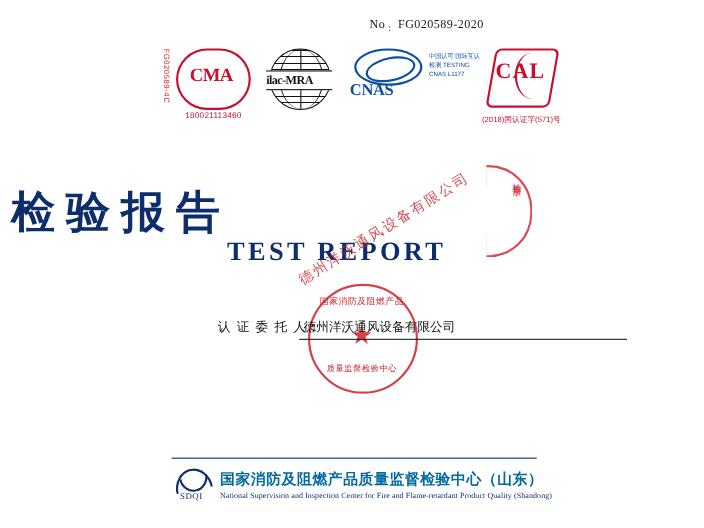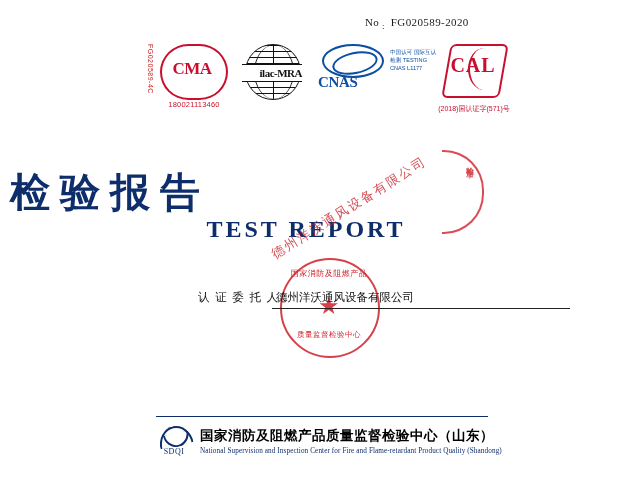--- a/index.html
+++ b/index.html
@@ -25,21 +25,20 @@
   
   .report-no {
     position: absolute;
     top: 16px;
     left: 336px;
     font-size: 11px;
     letter-spacing: .4px;
     color: #1a1a1a;
     font-family: "Liberation Serif", serif;
     white-space: nowrap;
-    margin-left: 29px;
   }
   .report-no .sub {
     font-size: 8px;
     vertical-align: sub;
   }
 
   
   .logo-strip {
     position: absolute;
     top: 42px;
@@ -135,21 +134,21 @@
     border-radius: 50%;
   }
   .ilac .band {
     position: absolute;
     left: 0; top: 22px;
     width: 60px;
     height: 16px;
     background: #fff;
     border-top: 1px solid #111;
     border-bottom: 1px solid #111;
-    text-align: right;
+    text-align: left;
     font-size: 11px;
     font-weight: bold;
     line-height: 16px;
     letter-spacing: -.5px;
     font-family: "Liberation Serif", serif;
   }
 
   
   .cnas {
     left: 176px;
@@ -427,21 +426,21 @@
     font-size: 8px;
     font-weight: normal;
     color: #0d2d6b;
     letter-spacing: .5px;
     font-family: "Liberation Serif", serif;
   }
   .footer-texts { flex: 1 1 auto; }
   .footer-cn {
     font-size: 13.5px;
     font-weight: bold;
-    color: #000000;
+    color: #0369a1;
     letter-spacing: .5px;
     font-family: "DejaVu Sans", sans-serif;
     white-space: nowrap;
   }
   .footer-en {
     margin-top: 2px;
     font-size: 7.2px;
     color: #0d2d6b;
     letter-spacing: .1px;
     font-family: "Liberation Serif", serif;

